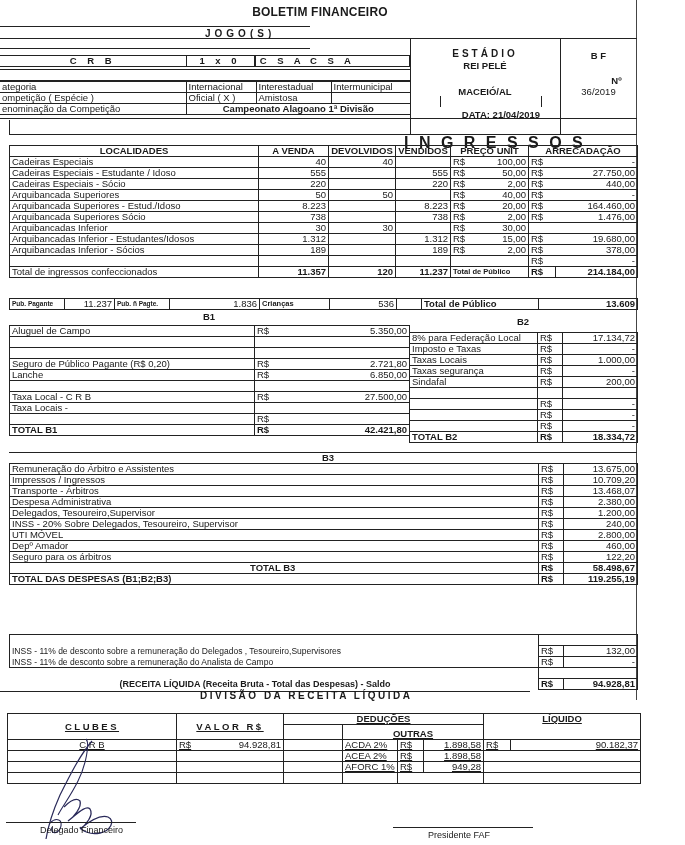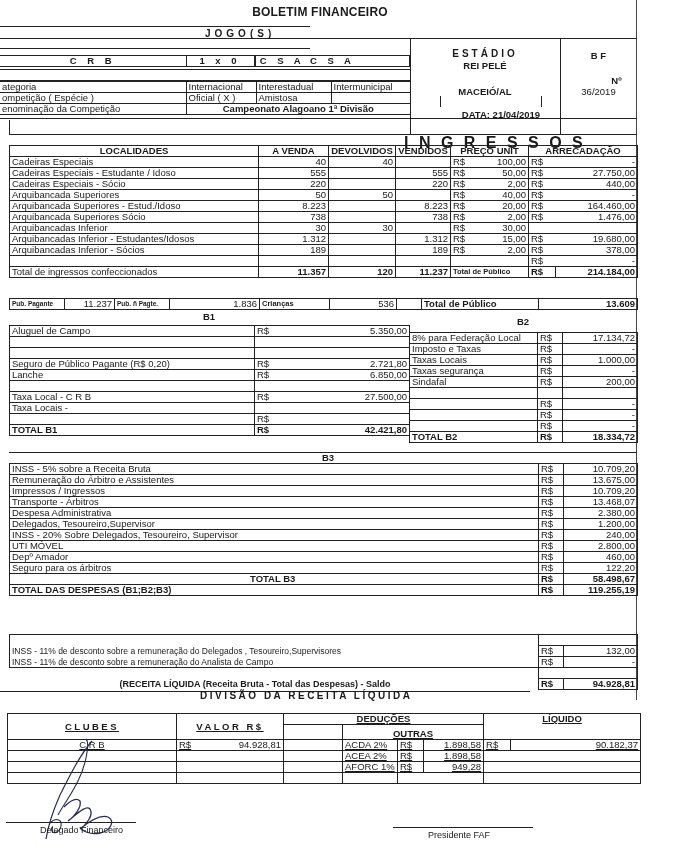--- a/index.html
+++ b/index.html
@@ -403,25 +403,20 @@
   <div class="txt b" style="left:322px;top:452px;">B3</div>
 
   <table style="left:9px;top:463px;width:628px;">
     <colgroup>
         <col style="width:529px">
         <col style="width:25px">
         <col style="width:74px">
       </colgroup>
     <tbody id="b3-rows">
         <tr>
-          <td>INSS - 5% sobre a Receita Bruta</td>
-          <td>R$</td>
-          <td class="r">10.709,20</td>
-        </tr>
-        <tr>
           <td>Remuneração do  Árbitro e Assistentes</td>
           <td>R$</td>
           <td class="r">13.675,00</td>
         </tr>
         <tr>
           <td>Impressos / Ingressos</td>
           <td>R$</td>
           <td class="r">10.709,20</td>
         </tr>
         <tr>

